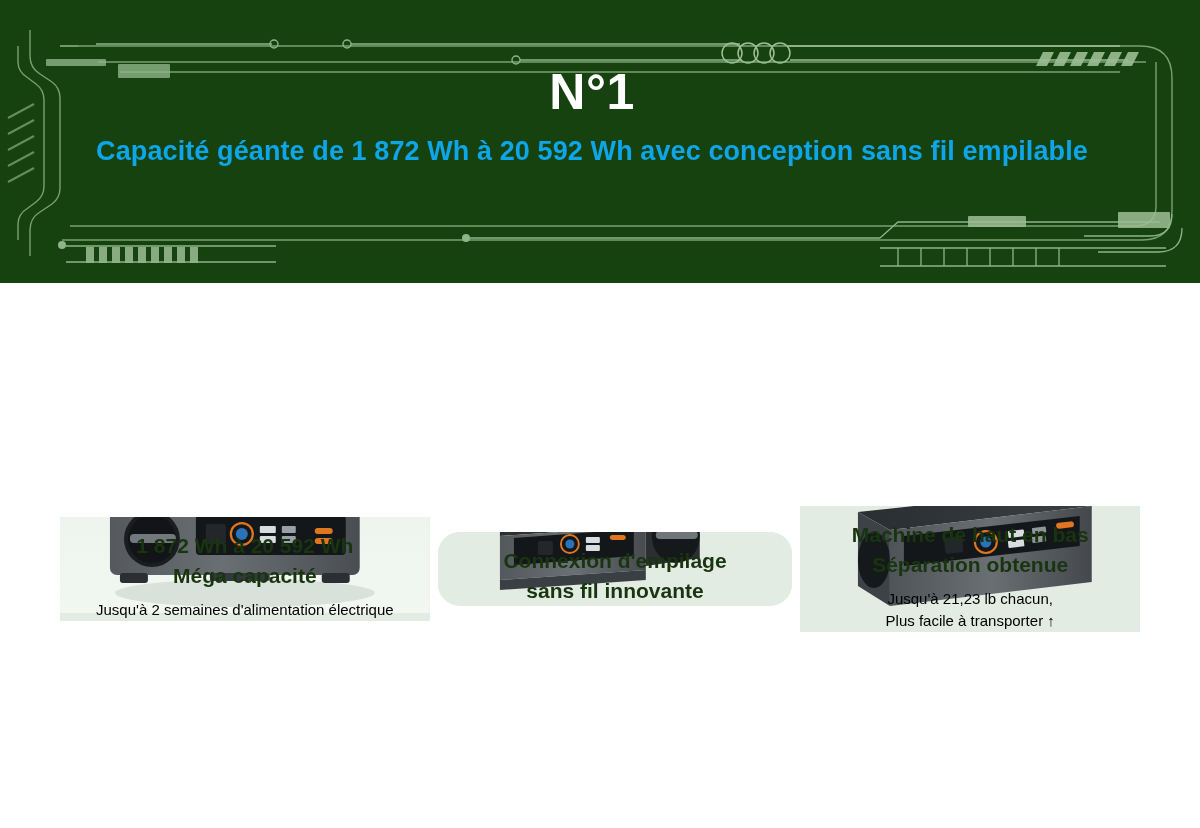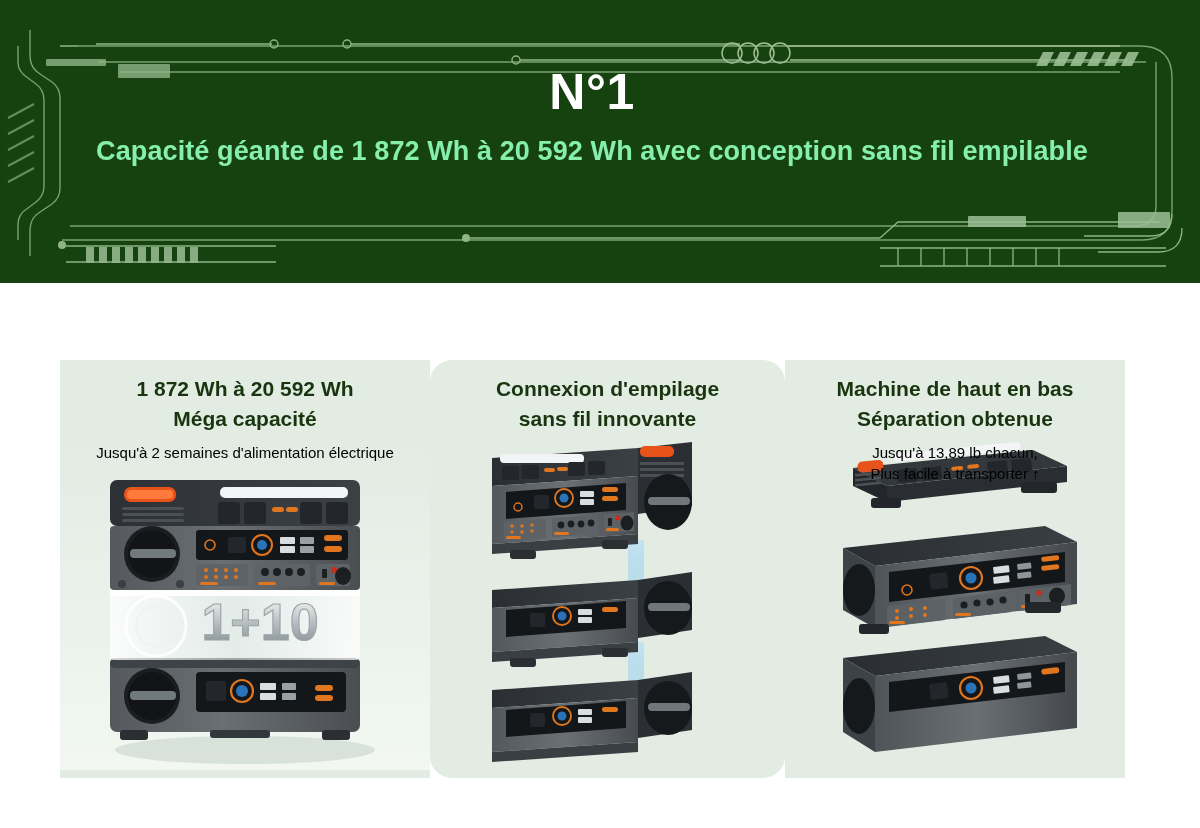--- a/index.html
+++ b/index.html
@@ -36,34 +36,35 @@
     font-size: 50px;
     font-weight: 700;
     color: #ffffff;
     line-height: 1.05;
     letter-spacing: 0.5px;
   }
   .banner-sub {
     margin-top: 14px;
     font-size: 27px;
     font-weight: 700;
-    color: #86efac;
+    color: #0ea5e9;
     line-height: 1.34;
     letter-spacing: 0.1px;
   }
 
   
   .cards {
     position: absolute;
     top: 360px; left: 0;
     width: 1200px;
     height: 418px;
     display: flex;
-    gap: 0;
+    gap: 8px;
     padding: 0 60px 0 60px;
+    align-items: center;
   }
   .card {
     position: relative;
     background: #e2ece3;
     overflow: hidden;
   }
   .card.c1 { width: 370px; }
   .card.c2 { width: 355px; border-radius: 22px; }
   .card.c3 { width: 340px; }
 
@@ -498,21 +499,21 @@
           <path d="M 62,94 L 208,84 L 208,94 L 62,104 Z" fill="#3a3f43"></path>
         </g>
       </svg>
     </div>
   </div>
 
   <div class="card c3">
     <div class="card-head">
       <div class="card-title">Machine de haut en bas
 Séparation obtenue</div>
-      <div class="card-sub">Jusqu'à 13,89 lb chacun,
+      <div class="card-sub">Jusqu'à 21,23 lb chacun,
 Plus facile à transporter ↑</div>
     </div>
     <div class="card-art">
       <svg viewBox="0 0 340 330" preserveAspectRatio="xMidYMax meet">
         <defs>
           <linearGradient id="body3" x1="0" y1="0" x2="1" y2="0">
             <stop offset="0" stop-color="#4f5458"></stop>
             <stop offset="0.5" stop-color="#6a6f73"></stop>
             <stop offset="1" stop-color="#44484c"></stop>
           </linearGradient>

